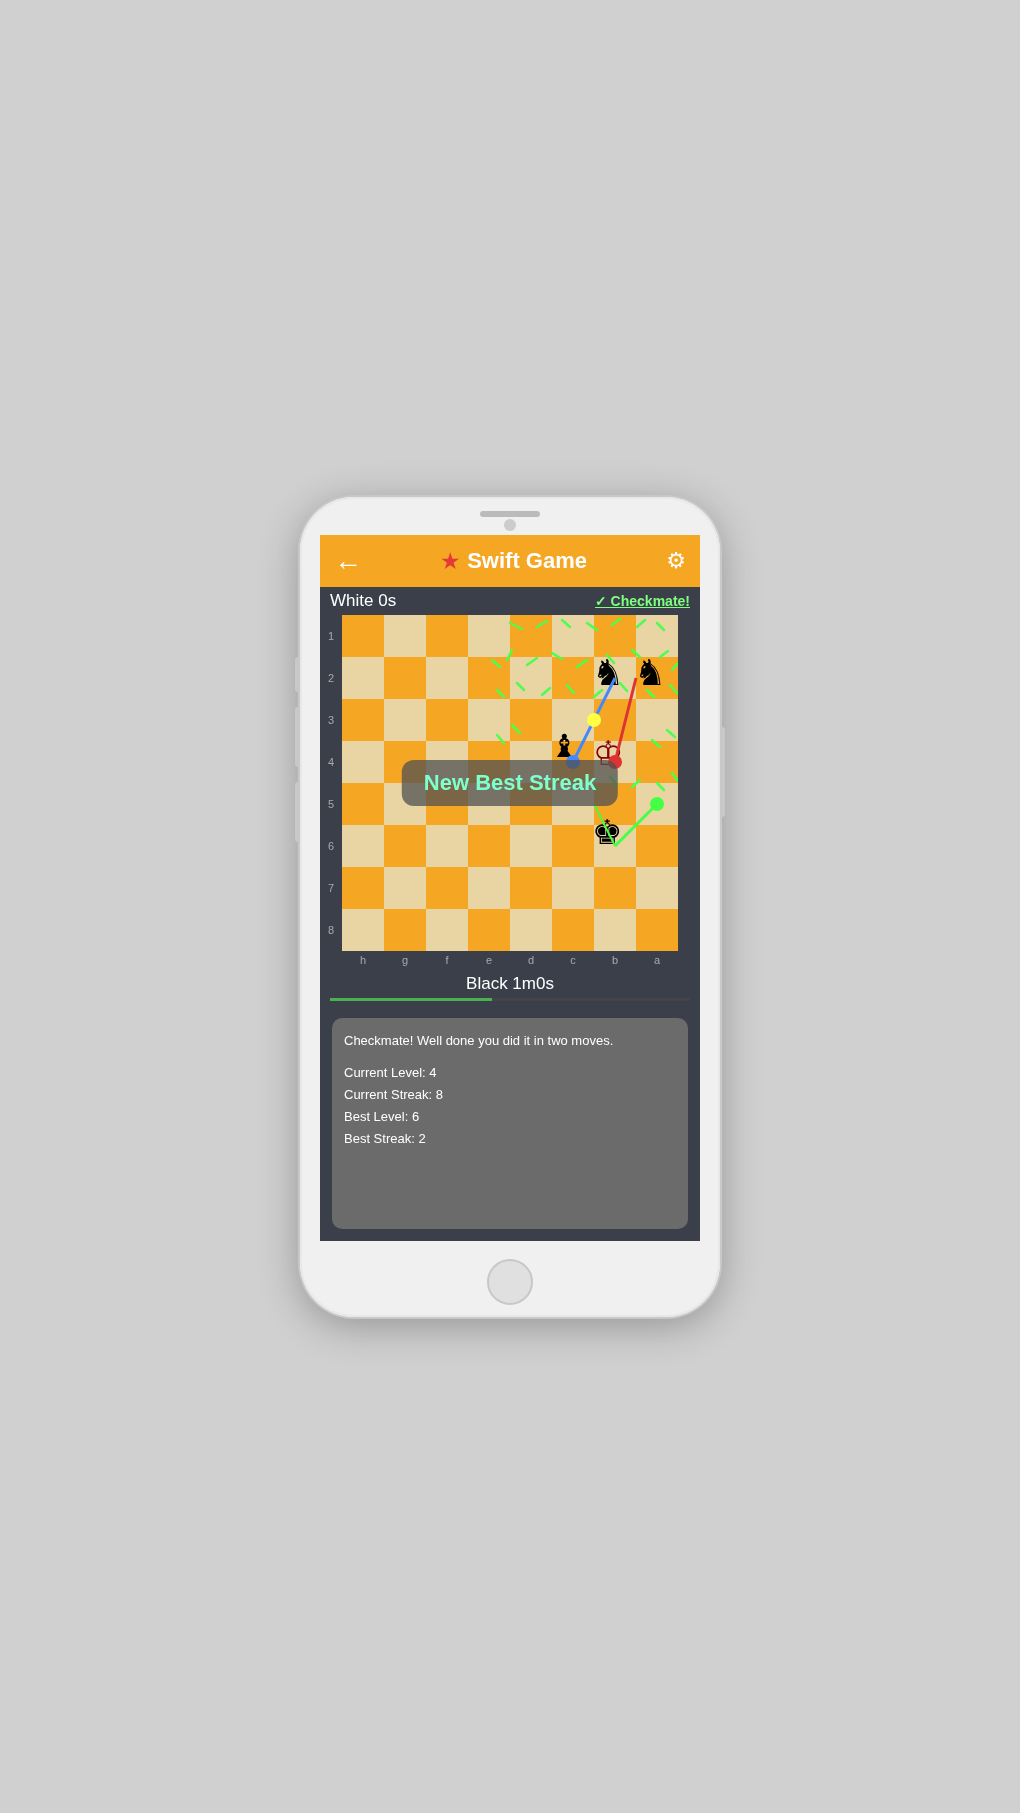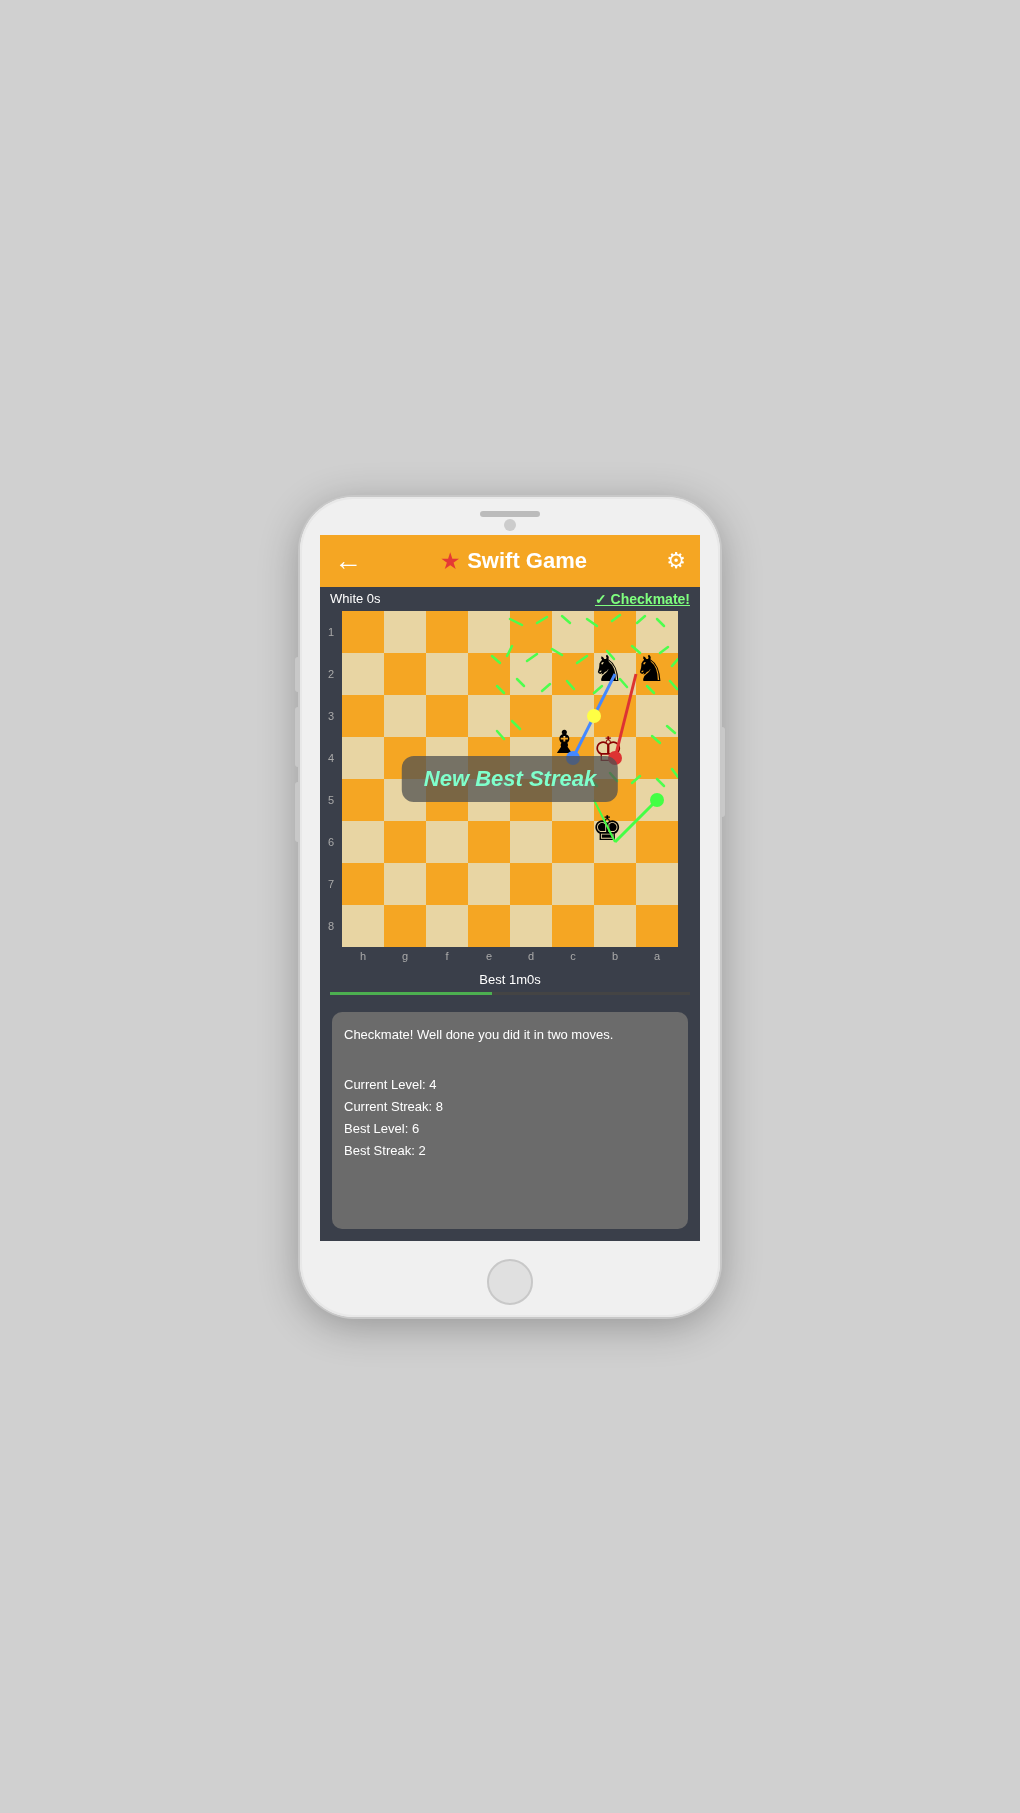--- a/index.html
+++ b/index.html
@@ -132,21 +132,21 @@
 
     .player-bar-top {
       display: flex;
       justify-content: space-between;
       align-items: center;
       padding: 4px 10px;
       background: #3a3f4a;
     }
     .player-label {
       color: #fff;
-      font-size: 13px;
+      font-size: 17px;
     }
     .checkmate-label {
       color: #7fff7f;
       font-size: 14px;
       font-weight: bold;
       text-decoration: underline;
     }
 
     .board-area {
       display: flex;
@@ -224,21 +224,20 @@
       transform: translate(-50%, -50%);
       background: rgba(80,80,80,0.75);
       border-radius: 12px;
       padding: 10px 22px;
       color: #7fffcc;
       font-size: 22px;
       font-weight: 700;
       white-space: nowrap;
       pointer-events: none;
       z-index: 10;
-      font-style: italic;
     }
 
     
     .confetti-layer {
       position: absolute;
       top: 0; left: 0;
       width: 336px;
       height: 336px;
       pointer-events: none;
       z-index: 5;
@@ -259,21 +258,21 @@
       flex: 1;
       background: #6b6b6b;
       border-radius: 10px;
       padding: 12px;
       color: #fff;
       font-size: 13px;
       line-height: 1.7;
     }
     .info-box .info-main {
       font-size: 13px;
-      margin-bottom: 28px;
+      margin-bottom: 10px;
     }
     .info-box .info-stats {
       font-size: 13px;
     }
 
     .action-buttons {
       display: flex;
       flex-direction: column;
       gap: 10px;
       width: 160px;
@@ -510,21 +509,21 @@
         <div class="file-label">g</div>
         <div class="file-label">f</div>
         <div class="file-label">e</div>
         <div class="file-label">d</div>
         <div class="file-label">c</div>
         <div class="file-label">b</div>
         <div class="file-label">a</div>
       </div>
 
       <div class="player-bar-bottom">
-        <span class="player-label">Best 1m0s</span>
+        <span class="player-label">Black 1m0s</span>
         <div class="progress-bar">
           <div class="progress-fill"></div>
         </div>
       </div>
     </div>
 
     <div class="bottom-panel">
       <div class="info-box">
         <div class="info-main">Checkmate! Well done you did it in two moves.</div>
         <div class="info-stats">

